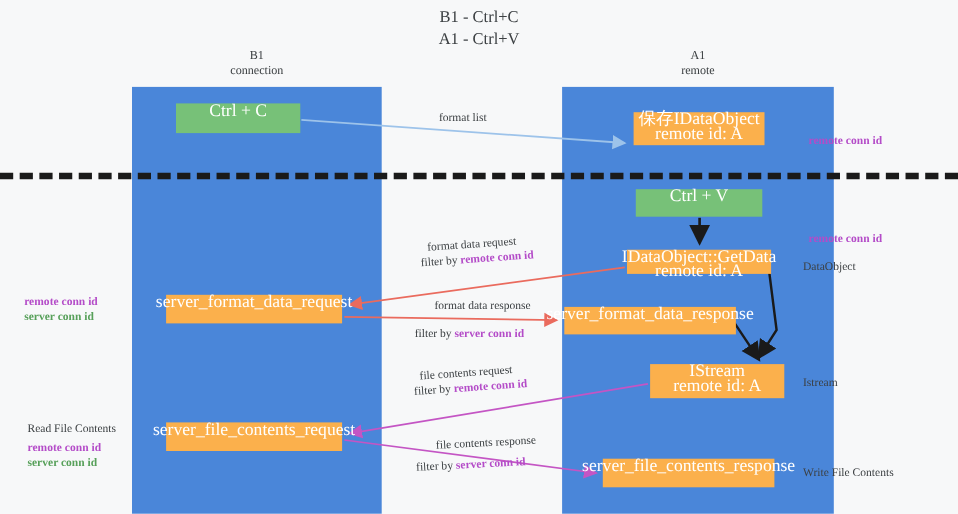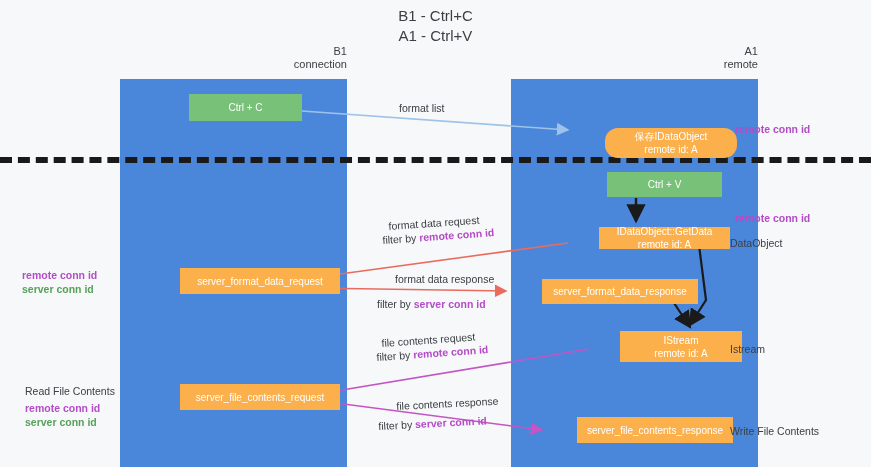--- a/index.html
+++ b/index.html
@@ -3,29 +3,29 @@
 <meta charset="utf-8">
 <style>
   html,body{margin:0;padding:0;}
   body{
     width:871px;height:467px;
     background:#f7f8f9;
     font-family:"Liberation Sans", sans-serif;
     color:#3c4043;
     overflow:hidden;
   }
-  #stage{position:relative;width:871px;height:467px;}
+  #stage{position:relative;width:871px;height:467px;font-family:Liberation Serif, serif;}
 
   
   .lane{position:absolute;background:#4a86d9;}
   #lane-b1{left:120px;top:79px;width:227px;height:388px;}
   #lane-a1{left:511px;top:79px;width:247px;height:388px;}
 
   .lane-head{
-    position:absolute;text-align:right;font-size:11px;line-height:13px;
+    position:absolute;text-align:center;font-size:11px;line-height:13px;
     color:#3c4043;
   }
   #head-b1{left:120px;top:45px;width:227px;}
   #head-a1{left:511px;top:45px;width:247px;}
   .lane-head .l2{display:block;}
 
   
   #title{
     position:absolute;left:0;top:6px;width:871px;text-align:center;
     font-size:15px;line-height:20px;color:#3c4043;
@@ -34,29 +34,29 @@
 
   
   #divider{
     position:absolute;left:0;top:157px;width:871px;height:0;
     border-top:6px dashed #1a1a1a;
   }
 
   
   .node{
     position:absolute;box-sizing:border-box;
-    display:flex;flex-direction:column;align-items:center;justify-content:center;
-    color:#ffffff;font-size:10px;line-height:13px;text-align:center;margin-left:29px;
+    display:flex;flex-direction:column;align-items:center;justify-content:flex-start;
+    color:#ffffff;font-size:16px;line-height:13px;text-align:center;
   }
   .node .ln{display:block;white-space:nowrap;}
   .green{background:#77c178;}
   .orange{background:#fbb04c;}
 
   #n-ctrlc{left:160px;top:94px;width:113px;height:27px;}
-  #n-idataobject{left:576px;top:128px;width:132px;height:30px;border-radius:13px;}
+  #n-idataobject{left:576px;top:102px;width:119px;height:30px;}
   #n-ctrlv{left:578px;top:172px;width:115px;height:25px;}
   #n-getdata{left:570px;top:227px;width:131px;height:22px;}
   #n-sfdreq{left:151px;top:268px;width:160px;height:26px;}
   #n-sfdresp{left:513px;top:279px;width:156px;height:25px;}
   #n-istream{left:591px;top:331px;width:122px;height:31px;}
   #n-sfcreq{left:151px;top:384px;width:160px;height:26px;}
   #n-sfcresp{left:548px;top:417px;width:156px;height:26px;}
 
   
   .anno{position:absolute;font-size:10.5px;line-height:14px;white-space:nowrap;}

